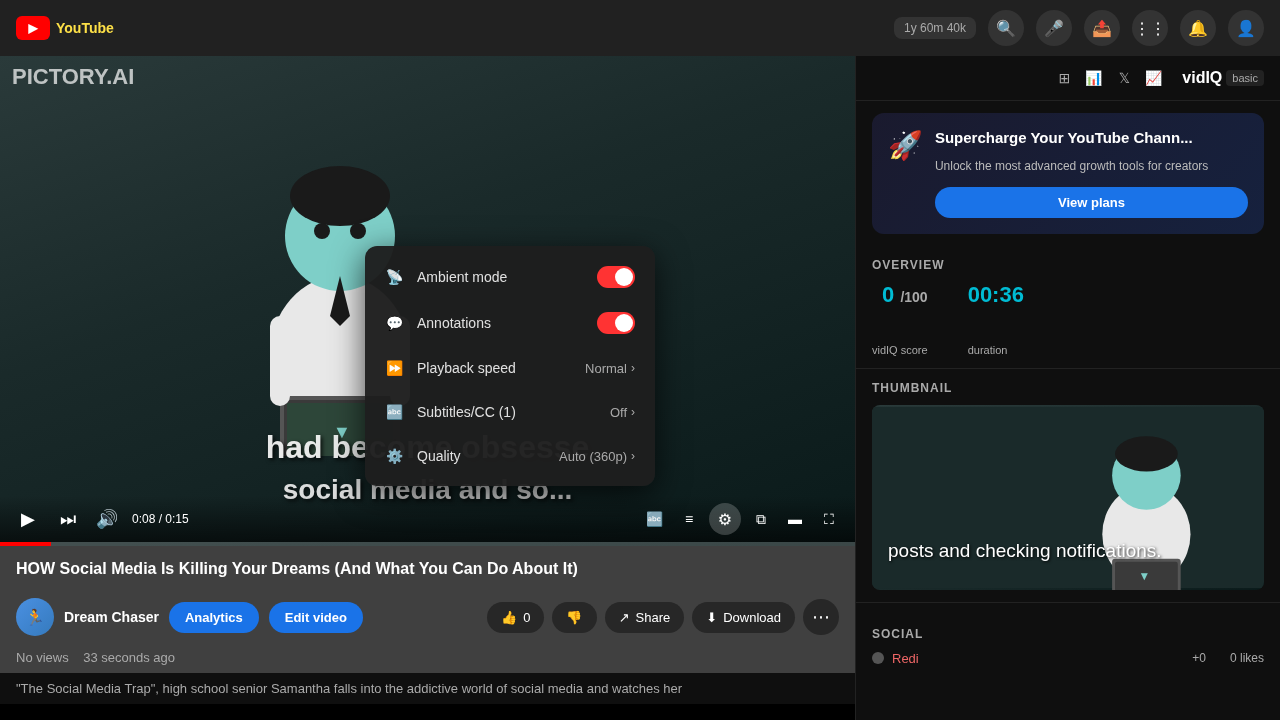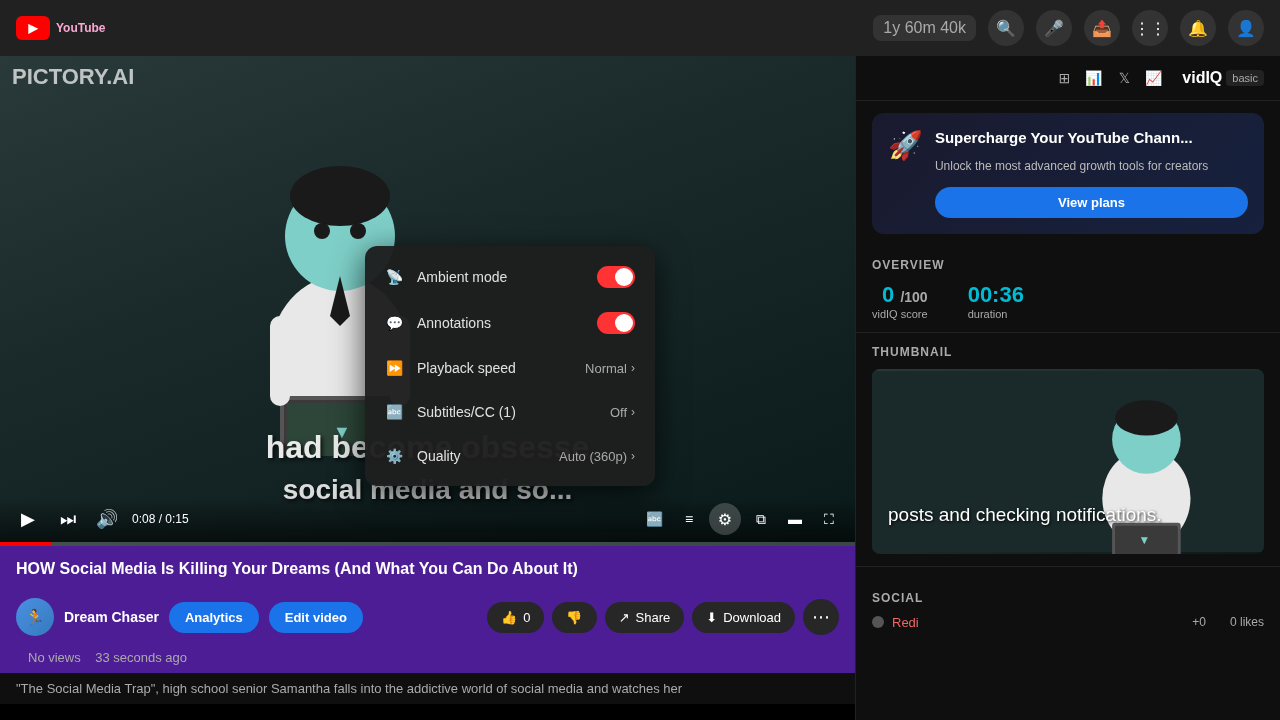--- a/index.html
+++ b/index.html
@@ -21,22 +21,22 @@
       align-items: center;
       padding: 0 16px;
       gap: 16px;
       position: relative;
       z-index: 10;
     }
     .yt-logo {
       display: flex;
       align-items: center;
       gap: 6px;
-      color: #f9a8d4;
-      font-size: 12px;
+      color: #fde047;
+      font-size: 14px;
       font-weight: bold;
     }
     .yt-icon {
       width: 34px;
       height: 24px;
       background: #ff0000;
       border-radius: 6px;
       display: flex;
       align-items: center;
       justify-content: center;
@@ -74,21 +74,21 @@
       align-items: center;
       justify-content: center;
       cursor: pointer;
       color: #fff;
       font-size: 16px;
     }
     .stats-badge {
       background: #333;
       border-radius: 8px;
       padding: 4px 10px;
-      font-size: 16px;
+      font-size: 12px;
       color: #aaa;
       display: flex;
       align-items: center;
       gap: 8px;
     }
 
     
     .main-layout {
       display: flex;
       height: calc(720px - 56px);
@@ -291,21 +291,21 @@
       justify-content: center;
       color: #fff;
       cursor: pointer;
       font-size: 16px;
       background: rgba(255,255,255,0.2);
       border-radius: 50%;
     }
 
     
     .video-info {
-      background: #4c1d95;
+      background: #404040;
       padding: 12px 16px 8px;
     }
     .video-title {
       font-size: 16px;
       font-weight: 600;
       color: #fff;
       line-height: 1.4;
       margin-bottom: 10px;
     }
 
@@ -382,21 +382,20 @@
       cursor: pointer;
       color: #fff;
       font-size: 18px;
     }
 
     
     .video-stats {
       font-size: 13px;
       color: #aaa;
       padding: 6px 0 0;
-      margin-left: 12px;
     }
 
     
     .right-panel {
       width: 425px;
       background: #0f0f0f;
       border-left: 1px solid #222;
       overflow-y: auto;
       display: flex;
       flex-direction: column;
@@ -487,20 +486,21 @@
       font-weight: bold;
       color: #00bcd4;
       text-align: right;
     }
     .stat-value.time {
       color: #00bcd4;
     }
     .stat-label {
       font-size: 11px;
       color: #aaa;
+      margin-top: 36px;
     }
     .divider {
       height: 1px;
       background: #222;
       margin: 12px 0;
     }
 
     
     .thumbnail-section {
       padding: 0 16px;

